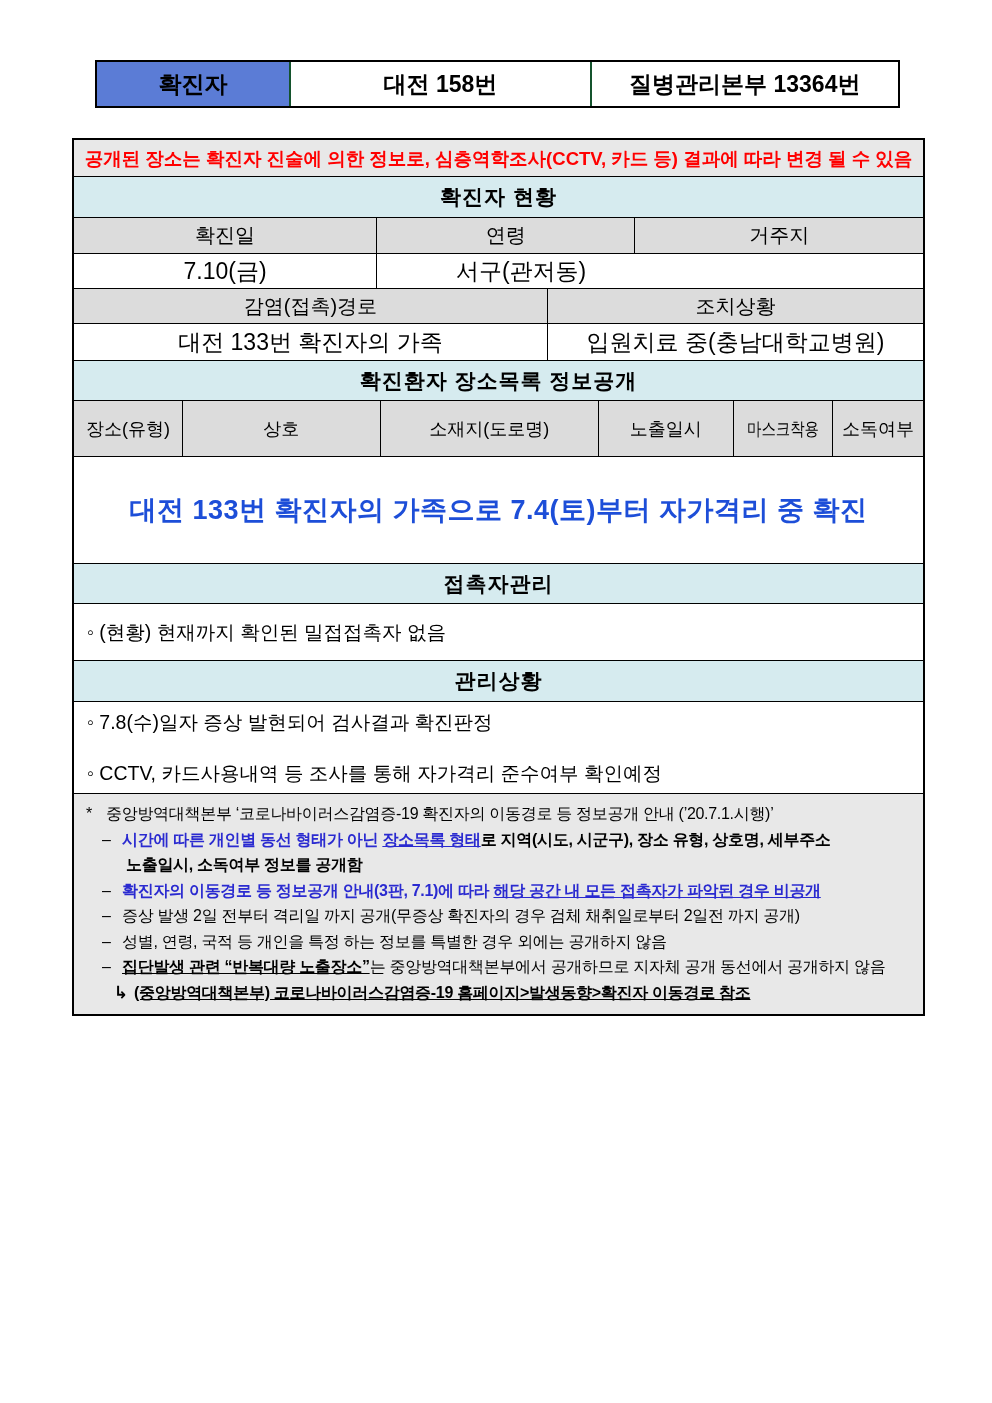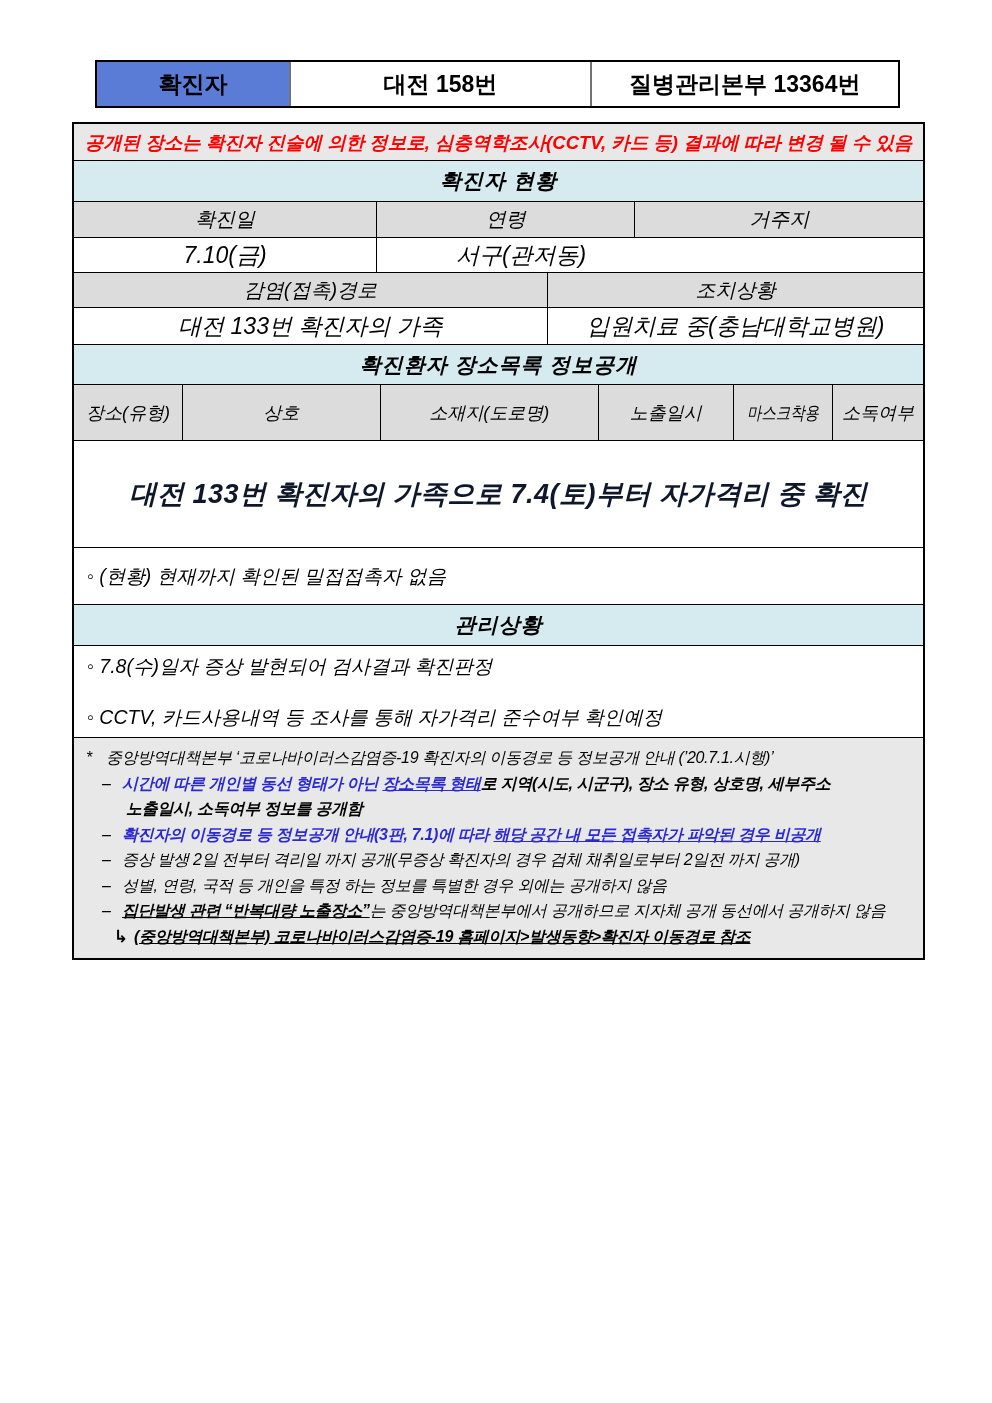--- a/index.html
+++ b/index.html
@@ -9,29 +9,29 @@
   }
   
   .id-bar {
     position:absolute; left:95px; top:60px; width:805px; height:48px;
     display:flex; border:2px solid #000; box-sizing:border-box; background:#fff;
   }
   .id-cell {
     box-sizing:border-box; display:flex; align-items:center; justify-content:center;
     font-weight:bold; font-size:23px; white-space:nowrap;
   }
-  .id-cell + .id-cell { border-left:2px solid #737373; }
+  .id-cell + .id-cell { border-left:2px solid #14532d; }
   .id-type { width:24%; background:#5B7CD6; }
   .id-local { width:37.5%; }
   .id-national { width:38.5%; }
 
   
   .main-table {
-    position:absolute; left:72px; top:122px; width:853px;
-    border:2px solid #000; box-sizing:border-box; background:#fff;font-style:italic;
+    position:absolute; left:72px; top:138px; width:853px;
+    border:2px solid #000; box-sizing:border-box; background:#fff;
   }
   .row { box-sizing:border-box; display:flex; align-items:stretch; }
   .row + .row { border-top:1px solid #000; }
   .cell {
     box-sizing:border-box; display:flex; align-items:center; justify-content:center;
     white-space:nowrap; overflow:hidden;
   }
   .cell + .cell { border-left:1px solid #000; }
 
   .r-warning {
@@ -57,21 +57,21 @@
   .r-cols { height:56px; }
   .r-cols .cell { font-size:18px; }
   .pc-0 { width:12.7%; }
   .pc-1 { width:23.3%; border-left:3px double #000; }
   .pc-2 { width:25.7%; } .pc-3 { width:15.9%; }
   .pc-4 { width:11.7%; } .pc-5 { width:10.7%; }
   .condensed { display:inline-block; transform:scaleX(0.8); transform-origin:center; }
 
   .r-notice { height:107px; display:flex; align-items:center; justify-content:center; background:#fff; }
   .notice-text {
-    color:#0f172a; font-weight:bold; font-size:27px; letter-spacing:0.5px; white-space:nowrap;
+    color:#1d4ed8; font-weight:bold; font-size:27px; letter-spacing:0.5px; white-space:nowrap;
   }
 
   .content-row {
     background:#fff; display:flex; flex-direction:column; justify-content:center;
     align-items:flex-start; padding-left:13px; font-size:19.5px; white-space:nowrap;
   }
   .r-c1 { height:57px; }
   .r-c2 { height:92px; gap:24px; }
 
   .footnote-row {
@@ -139,20 +139,21 @@
       <div class="cell pc-4">
           <span class="condensed">마스크착용</span>
         </div>
       <div class="cell pc-5">소독여부</div>
     </div>
 
     <div class="row r-notice">
       <span class="notice-text">대전 133번 확진자의 가족으로 7.4(토)부터 자가격리 중 확진</span>
     </div>
 
+    <div class="row section-row r-title3">접촉자관리</div>
 
     <div class="row content-row r-c1">
       <span>◦ (현황) 현재까지 확인된 밀접접촉자 없음</span>
     </div>
 
     <div class="row section-row r-title4">관리상황</div>
 
     <div class="row content-row r-c2">
       <span>◦ 7.8(수)일자 증상 발현되어 검사결과 확진판정</span>
       <span>◦ CCTV, 카드사용내역 등 조사를 통해 자가격리 준수여부 확인예정</span>

